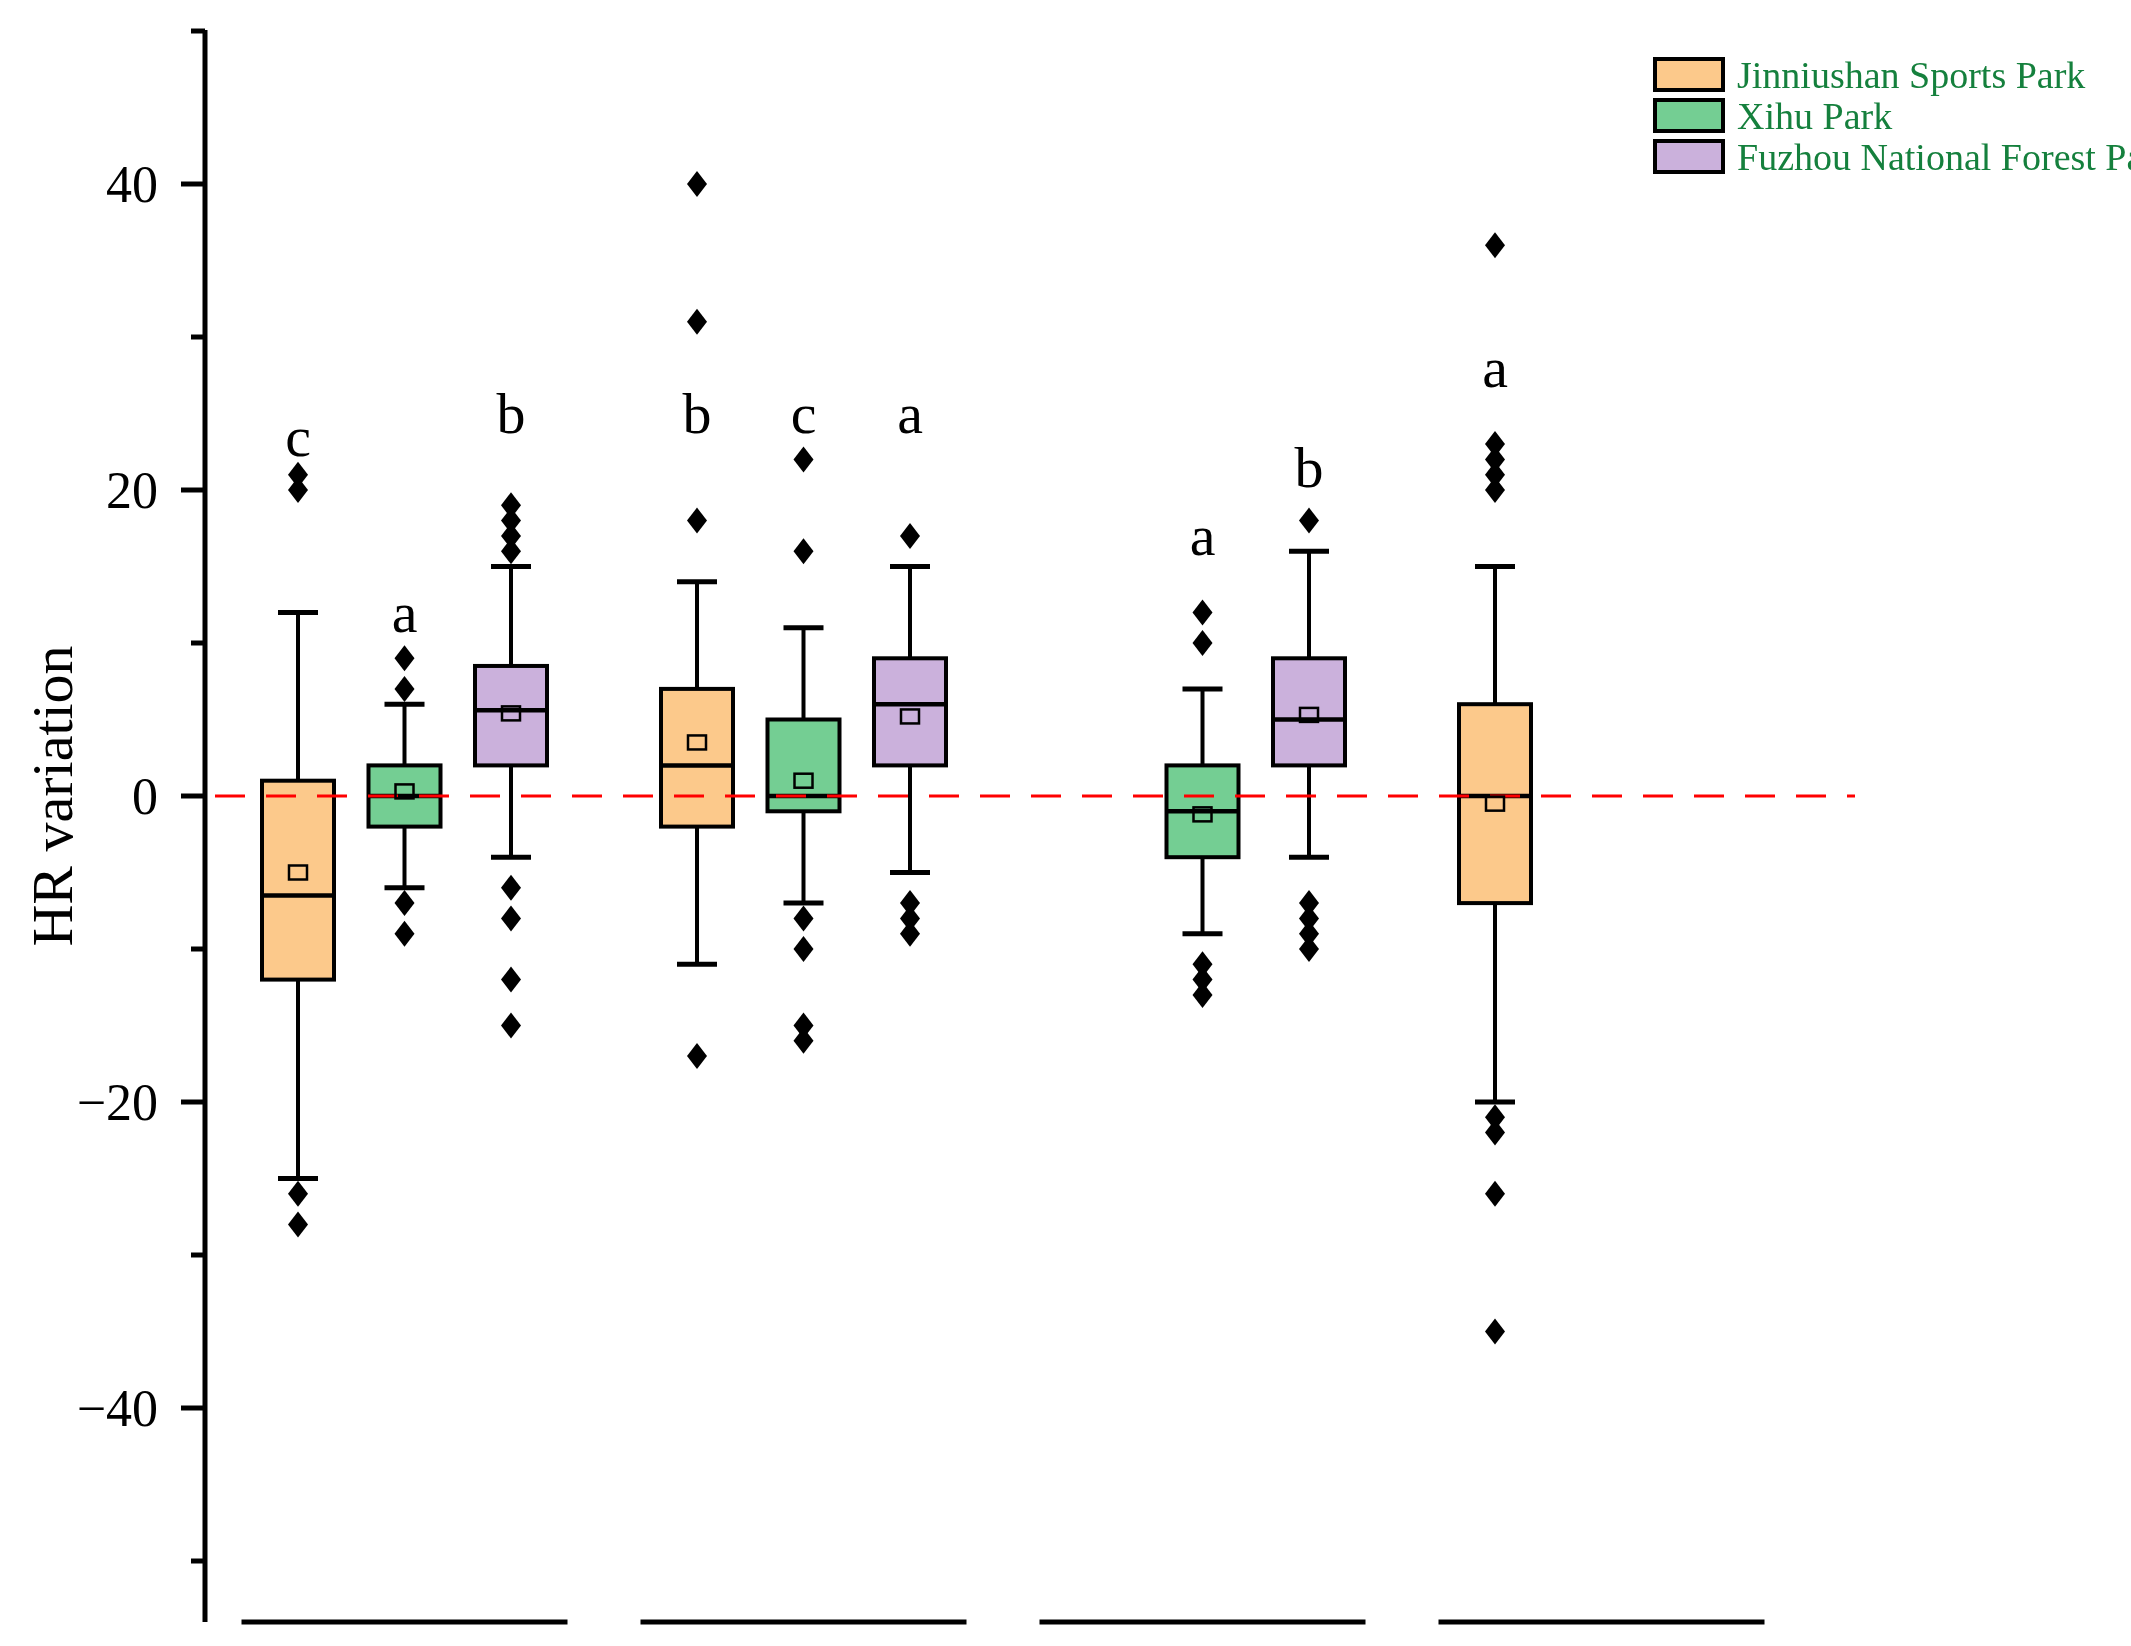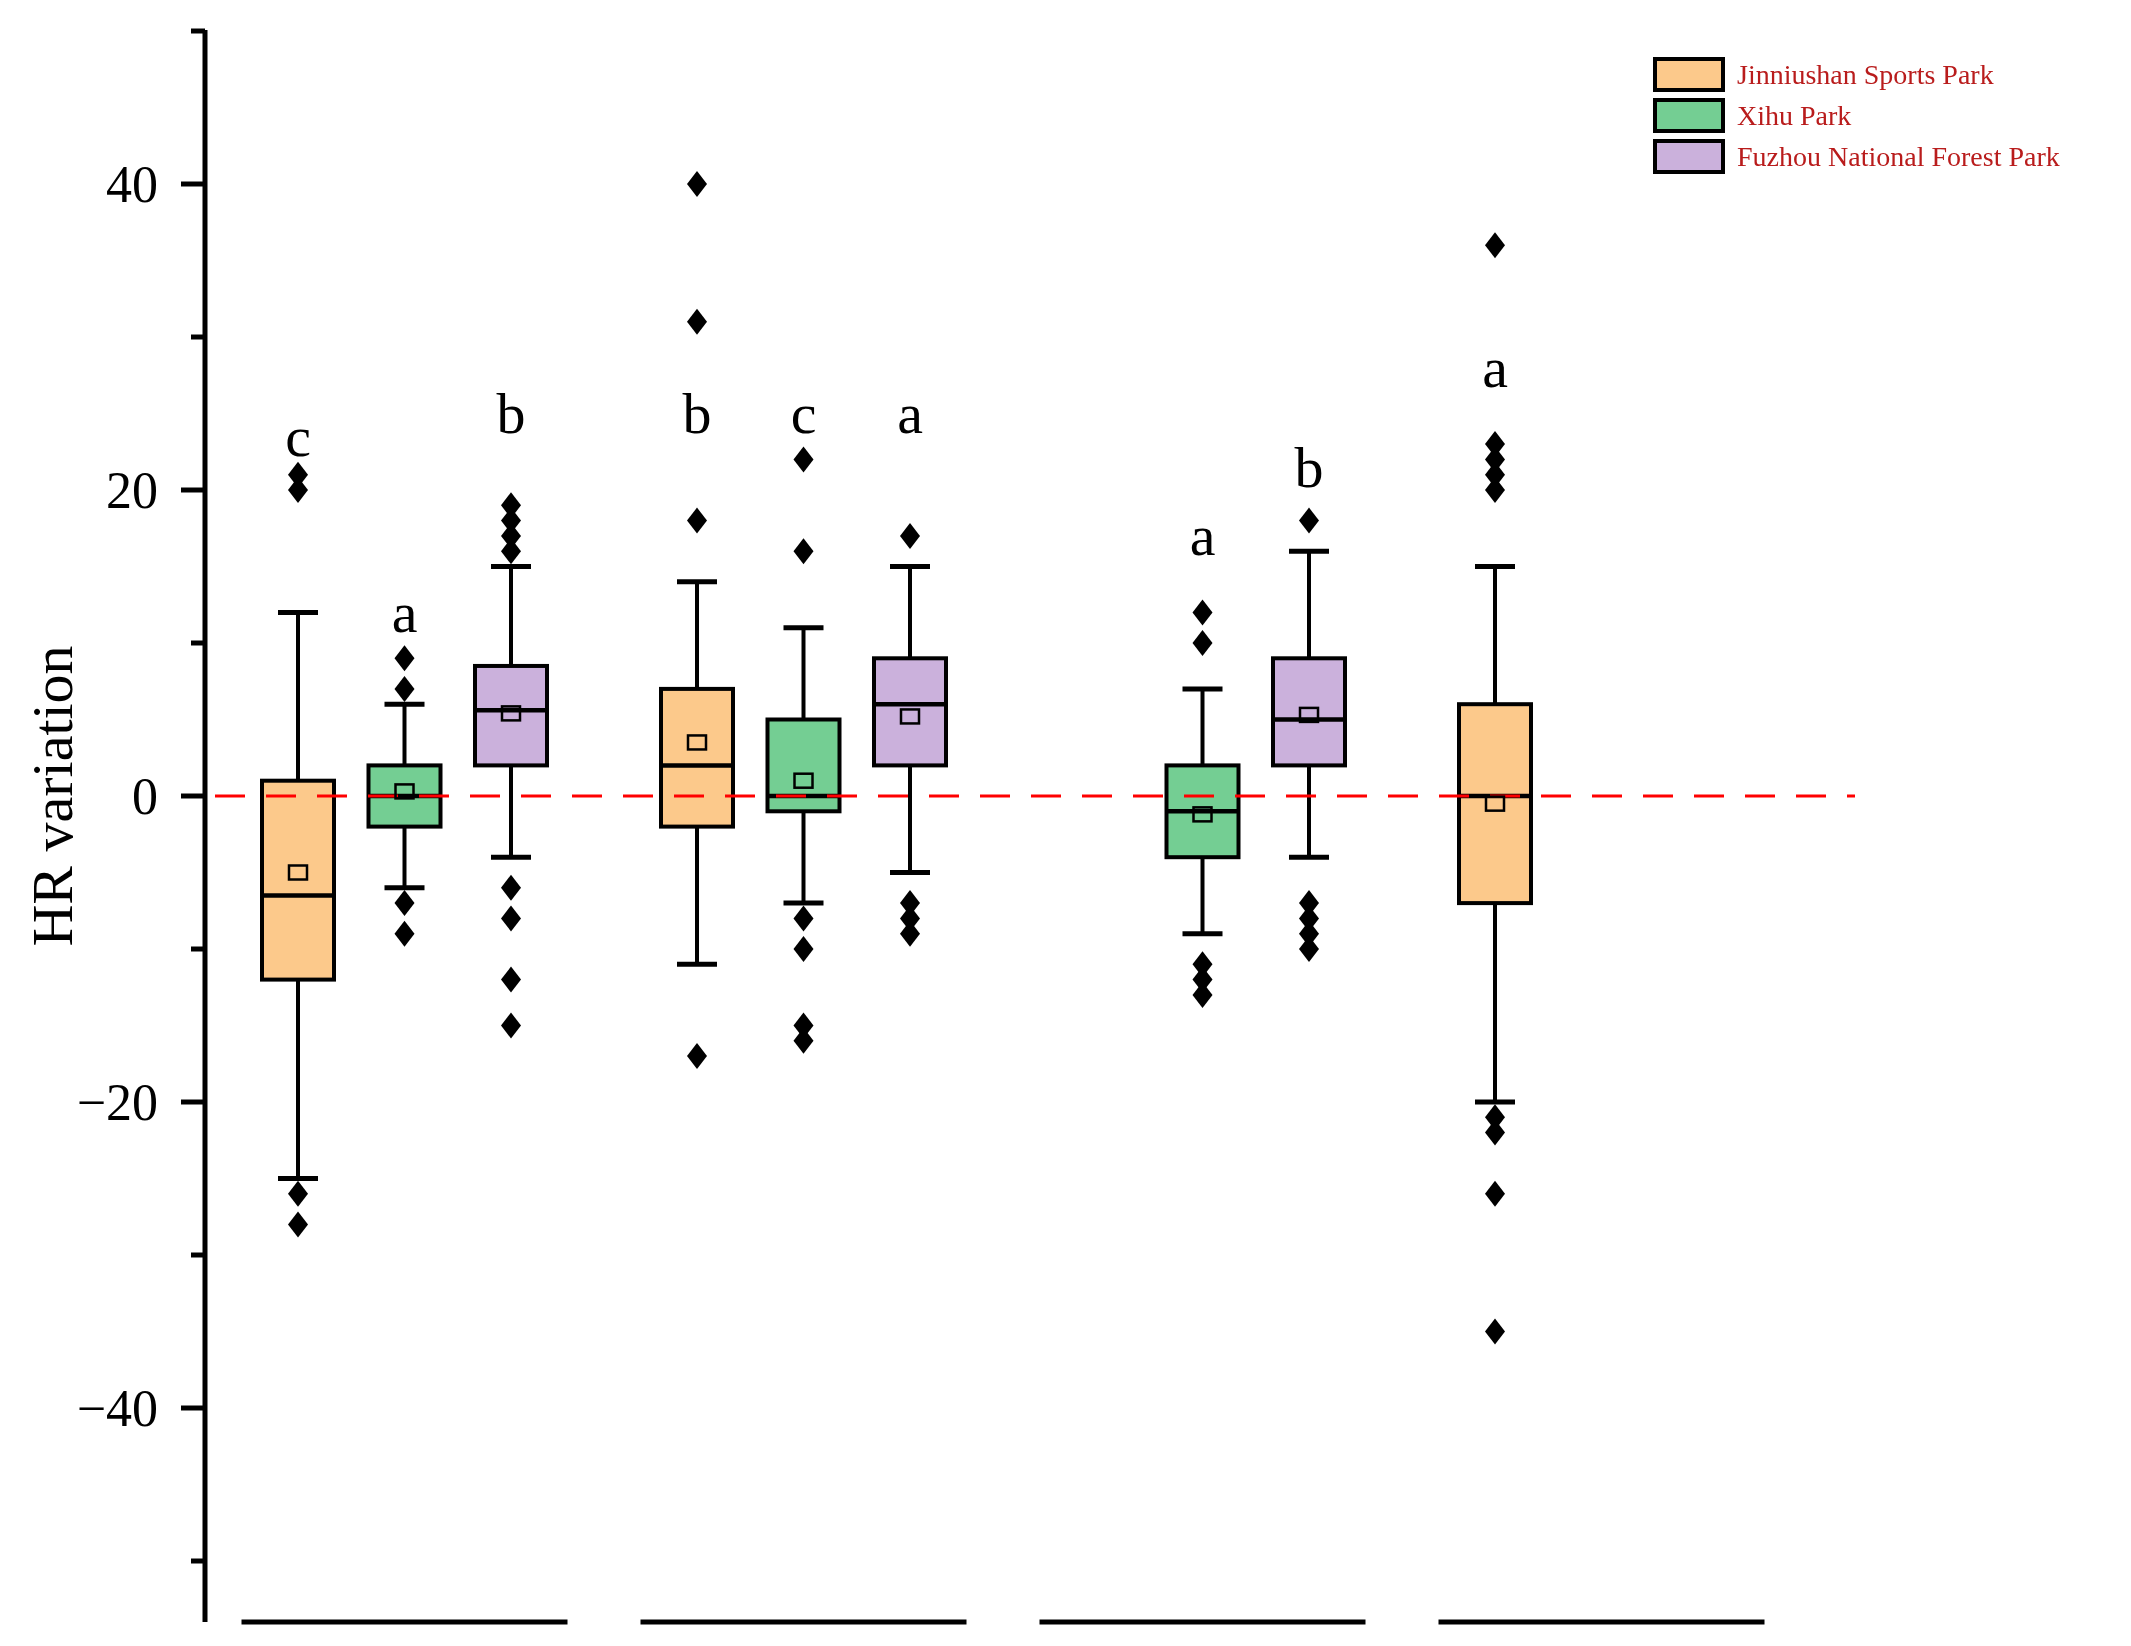--- a/index.html
+++ b/index.html
@@ -2,21 +2,21 @@
 <html><head>
 <meta charset="utf-8">
 <style>
   html,body{margin:0;padding:0;background:#ffffff;}
   .figure{position:relative;width:2131px;height:1646px;background:#ffffff;overflow:hidden;
           font-family:"Liberation Serif","DejaVu Serif",serif;}
   svg{position:absolute;left:0;top:0;}
   .legend{position:absolute;left:1653px;top:57px;display:flex;flex-direction:column;row-gap:6px;}
   .legend-row{display:flex;align-items:center;height:35px;}
   .swatch{display:inline-block;width:72px;height:35px;border:4px solid #000;box-sizing:border-box;flex:0 0 auto;}
-  .legend-label{margin-left:12px;font-size:28px;color:#b91c1c;white-space:nowrap;line-height:1;}
+  .legend-label{margin-left:12px;font-size:38px;color:#15803d;white-space:nowrap;line-height:1;}
 </style>
 </head>
 <body>
 
 <div class="figure">
   <svg id="chart" width="2131" height="1646" viewBox="0 0 2131 1646">
       <line x1="298" x2="298" y1="612.4" y2="780.7" stroke="#000" stroke-width="4"></line>
       <line x1="298" x2="298" y1="979.6" y2="1178.5" stroke="#000" stroke-width="4"></line>
       <line x1="278" x2="318" y1="612.4" y2="612.4" stroke="#000" stroke-width="5"></line>
       <line x1="278" x2="318" y1="1178.5" y2="1178.5" stroke="#000" stroke-width="5"></line>

